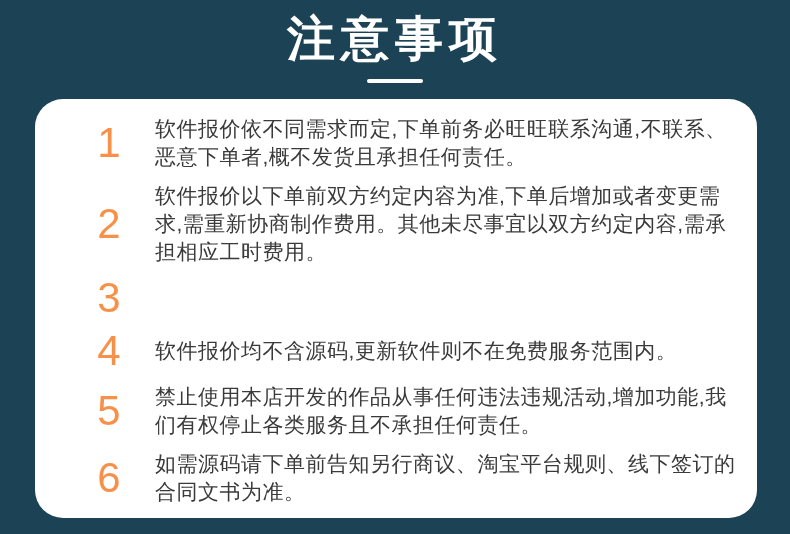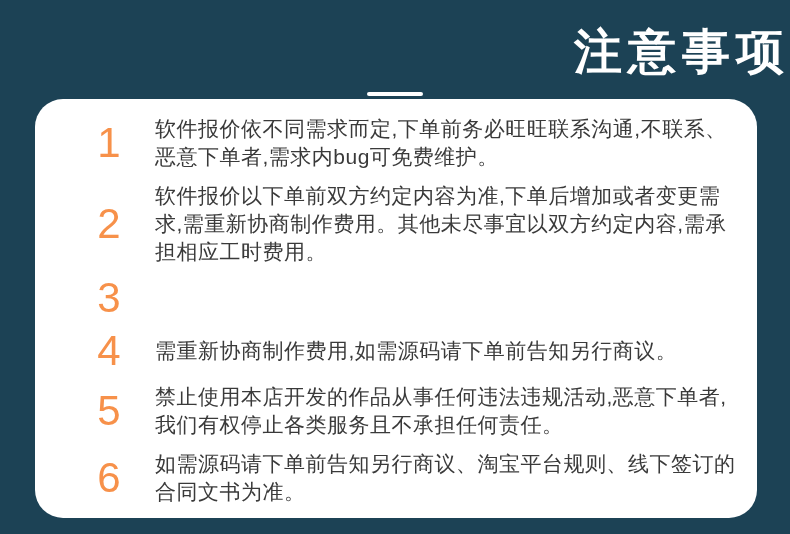--- a/index.html
+++ b/index.html
@@ -8,22 +8,22 @@
   }
   body {
     width: 790px;
     height: 534px;
     overflow: hidden;
     background: #1c4255;
     font-family: "Liberation Sans", "DejaVu Sans", sans-serif;
     position: relative;
   }
   .header {
-    text-align: right;
-    padding-top: 24px;
+    text-align: center;
+    padding-top: 11px;
   }
   .page-title {
     margin: 0;
     color: #ffffff;
     font-size: 48px;
     line-height: 56px;
     font-weight: bold;
     letter-spacing: 6px;
   }
   .title-dash {
@@ -79,40 +79,40 @@
 <div class="header">
   <h1 class="page-title">注意事项</h1>
   <div class="title-dash"></div>
 </div>
 
 <div class="card">
   <div class="notice-list">
 
     <div class="notice-item">
       <div class="notice-number">1</div>
-      <div class="notice-text">软件报价依不同需求而定,下单前务必旺旺联系沟通,不联系、恶意下单者,需求内bug可免费维护。</div>
+      <div class="notice-text">软件报价依不同需求而定,下单前务必旺旺联系沟通,不联系、恶意下单者,概不发货且承担任何责任。</div>
     </div>
 
     <div class="notice-item">
       <div class="notice-number">2</div>
       <div class="notice-text">软件报价以下单前双方约定内容为准,下单后增加或者变更需求,需重新协商制作费用。其他未尽事宜以双方约定内容,需承担相应工时费用。</div>
     </div>
 
     <div class="notice-item">
       <div class="notice-number">3</div>
     </div>
 
     <div class="notice-item">
       <div class="notice-number">4</div>
-      <div class="notice-text">需重新协商制作费用,如需源码请下单前告知另行商议。</div>
+      <div class="notice-text">软件报价均不含源码,更新软件则不在免费服务范围内。</div>
     </div>
 
     <div class="notice-item">
       <div class="notice-number">5</div>
-      <div class="notice-text">禁止使用本店开发的作品从事任何违法违规活动,恶意下单者,我们有权停止各类服务且不承担任何责任。</div>
+      <div class="notice-text">禁止使用本店开发的作品从事任何违法违规活动,增加功能,我们有权停止各类服务且不承担任何责任。</div>
     </div>
 
     <div class="notice-item">
       <div class="notice-number">6</div>
       <div class="notice-text">如需源码请下单前告知另行商议、淘宝平台规则、线下签订的合同文书为准。</div>
     </div>
 
   </div>
 </div>
 

